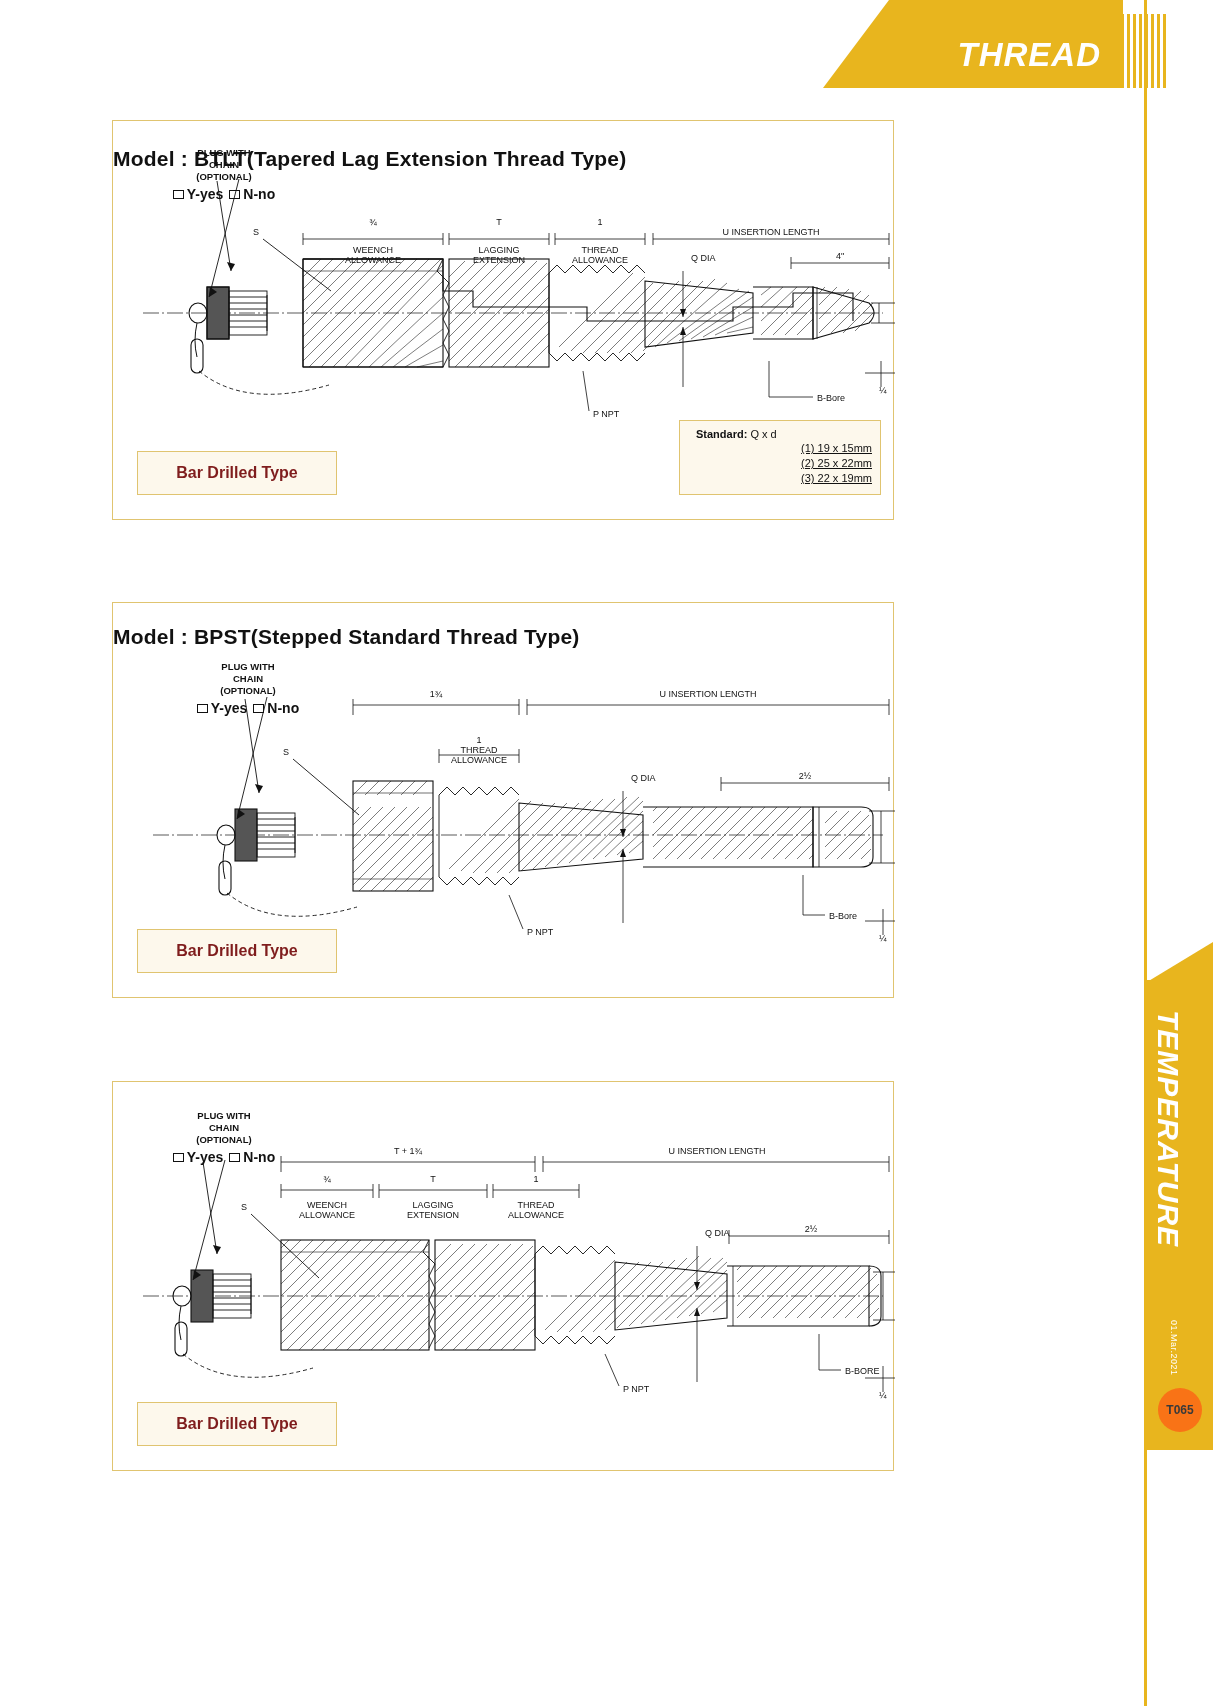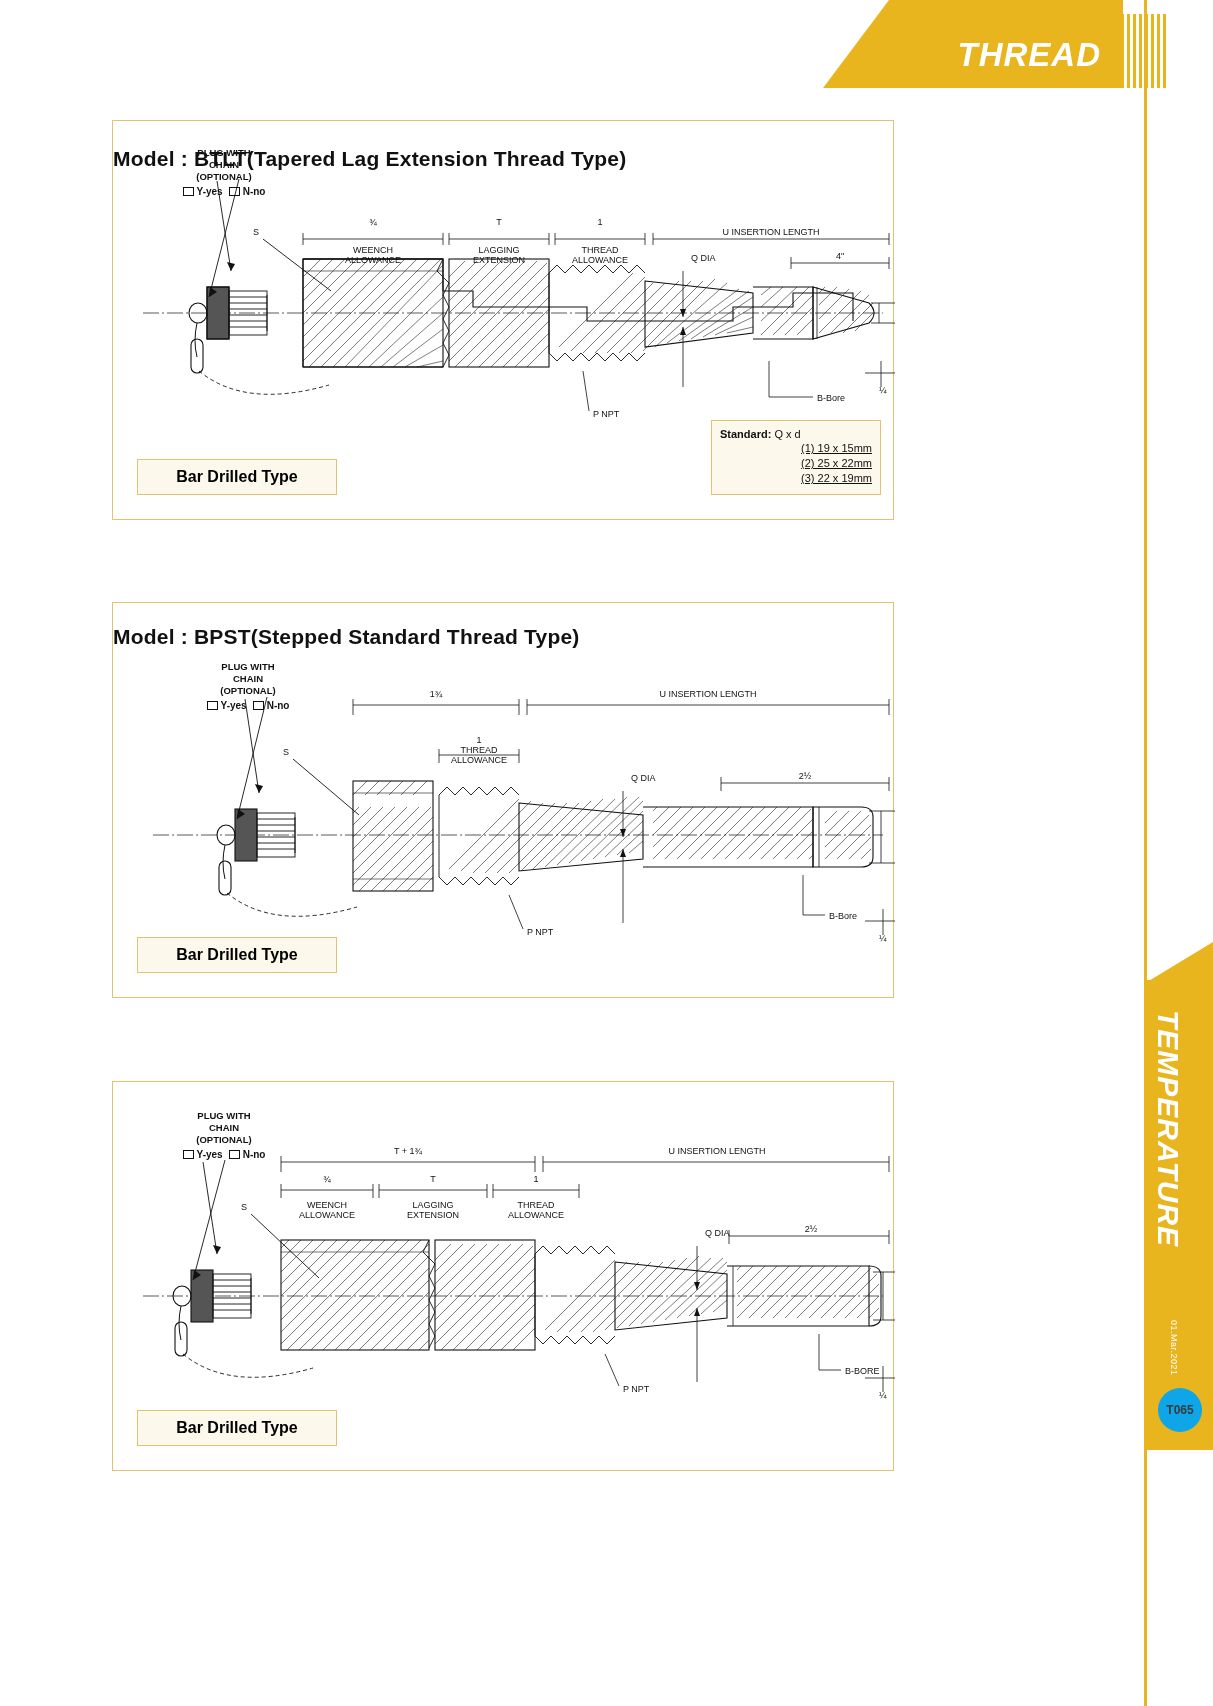--- a/index.html
+++ b/index.html
@@ -47,21 +47,21 @@
     color:#ffffff;
   }
   .side-tab .v-date {
     position:absolute; bottom:74px; left:22px;
     writing-mode:vertical-rl;
     font-size:9px; color:#ffffff; letter-spacing:.5px;
   }
   .side-tab .page-badge {
     position:absolute; bottom:18px; left:11px;
     width:44px; height:44px; border-radius:50%;
-    background:#0ea5e9; color:#3a3a3a;
+    background:#f97316; color:#3a3a3a;
     font-size:12px; font-weight:bold;
     display:flex; align-items:center; justify-content:center;
   }
   .rail {
     position:absolute; right:66px; top:0; width:3px; height:1706px; background:#e8b51e;
   }
 
   
   .panel {
     position:absolute; left:112px; width:782px;
@@ -74,41 +74,41 @@
   .panel-title {
     position:absolute; left:0; right:0; top:26px;
     text-align:left; font-size:21px; font-weight:bold;
     letter-spacing:.2px;
   }
   #panel-1 .panel-title { top:22px; }
   #panel-2 .panel-title { top:22px; }
 
   .bar-drilled {
     position:absolute; left:24px; bottom:24px;
-    width:200px; height:36px;
+    width:200px; height:44px;
     border:1.5px solid #e0c470; background:#fdf8ec;
     display:flex; align-items:center; justify-content:center;
-    font-size:16px; font-weight:bold; color:#000000;
+    font-size:16px; font-weight:bold; color:#7f1d1d;
   }
 
   .std-box {
     position:absolute; right:12px; bottom:24px;
-    width:170px; padding:6px 8px 8px 8px;
+    width:202px; padding:6px 8px 8px 16px;
     background:#fdf8ec; border:1px solid #e0c470;
     font-size:11px; line-height:1.35;
   }
   .std-box .lbl { font-weight:bold; }
   .std-box .row { text-align:right;text-decoration:underline; }
 
   
   .plug-block { position:absolute; font-size:9.5px; text-align:center; line-height:1.25; font-weight:bold; }
   .chk-row { display:flex; gap:6px; justify-content:center; margin-top:3px; align-items:center; }
   .chk { display:flex; align-items:center; gap:3px; }
   .chk .box { width:11px; height:9px; border:1.2px solid #111; background:#fff; }
-  .chk .t { font-size:10px; font-weight:bold; }
+  .chk .t { font-size:14px; font-weight:bold; }
 
   svg { display:block; }
   .dwg { position:absolute; left:0; top:0; }
 
   text { font-family:"Liberation Sans", sans-serif; }
 </style>
 </head>
 <body>
 
 <div class="header-band">

